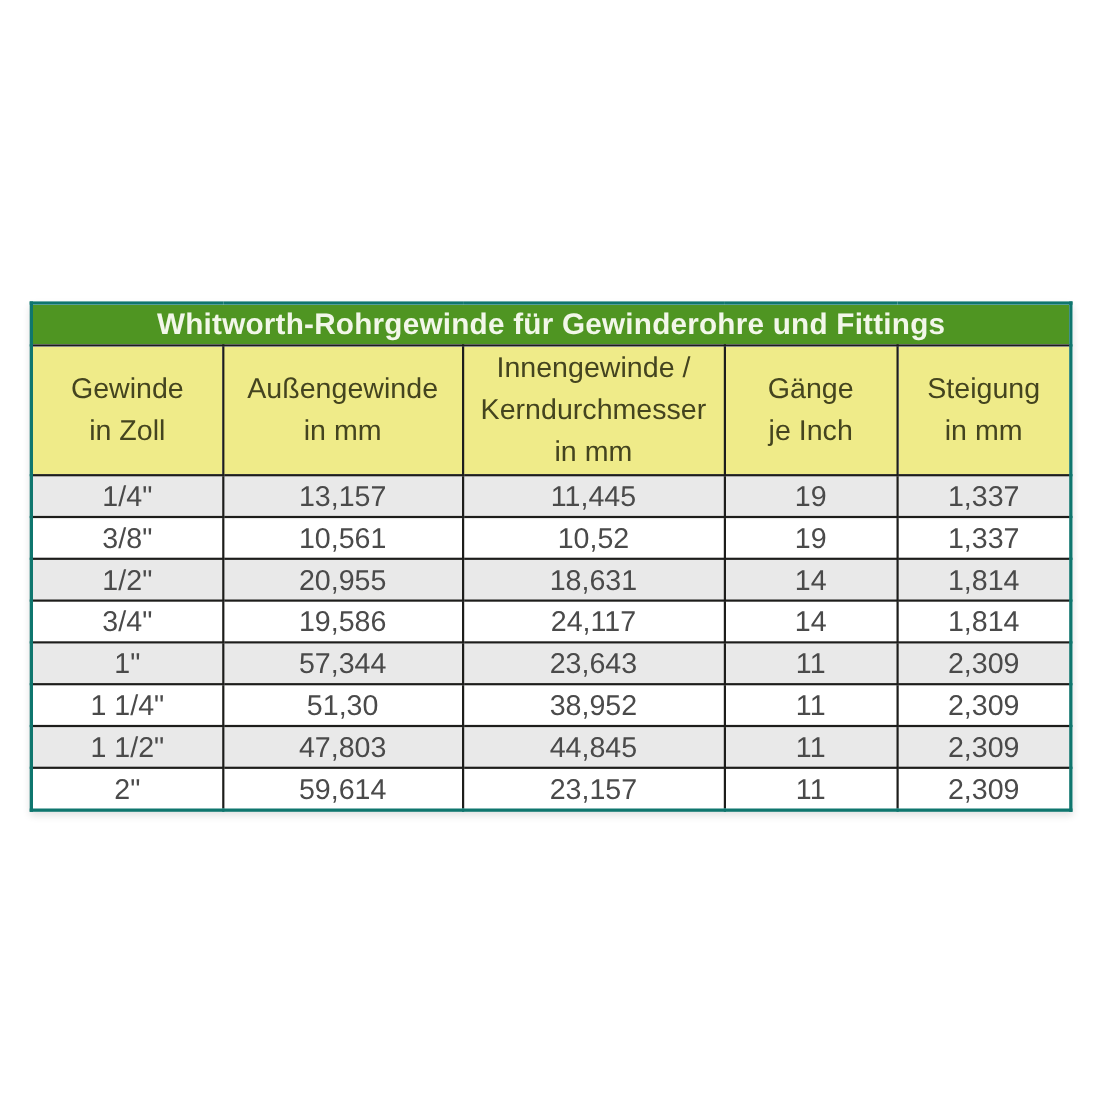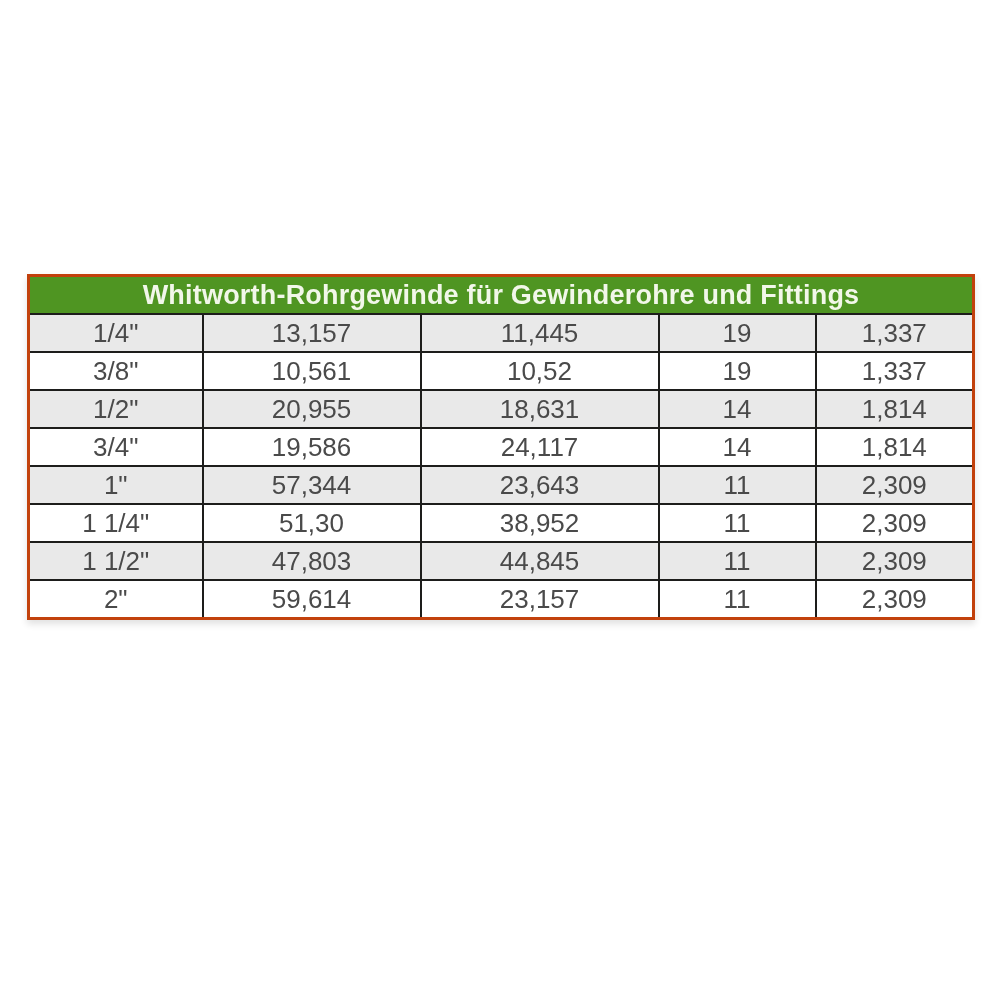--- a/index.html
+++ b/index.html
@@ -17,21 +17,21 @@
     height: 1000px;
     background: #ffffff;
   }
   table.spec-table {
     position: absolute;
     left: 27px;
     top: 274px;
     width: 945px;
     border-collapse: collapse;
     table-layout: fixed;
-    border: 3px solid #c2410c;
+    border: 3px solid #0f766e;
     box-shadow: 0 4px 7px rgba(0,0,0,0.12);
   }
   table.spec-table td, table.spec-table th {
     border: 2px solid #1d1d1b;
     text-align: center;
     vertical-align: middle;
     padding: 0;
     overflow: hidden;
   }
   tr.title-row th {
@@ -68,20 +68,33 @@
     <colgroup>
       <col style="width:174px">
       <col style="width:218px">
       <col style="width:238px">
       <col style="width:157px">
       <col style="width:158px">
     </colgroup>
     <tbody>
       <tr class="title-row">
         <th colspan="5">Whitworth-Rohrgewinde für Gewinderohre und Fittings</th>
+      </tr>
+      <tr class="header-row">
+        <th>Gewinde
+in Zoll</th>
+        <th>Außengewinde
+in mm</th>
+        <th>Innengewinde /
+Kerndurchmesser
+in mm</th>
+        <th>Gänge
+je Inch</th>
+        <th>Steigung
+in mm</th>
       </tr>
       <tr class="data-row stripe-gray">
         <td>1/4"</td>
         <td>13,157</td>
         <td>11,445</td>
         <td>19</td>
         <td>1,337</td>
       </tr>
       <tr class="data-row stripe-white">
         <td>3/8"</td>

